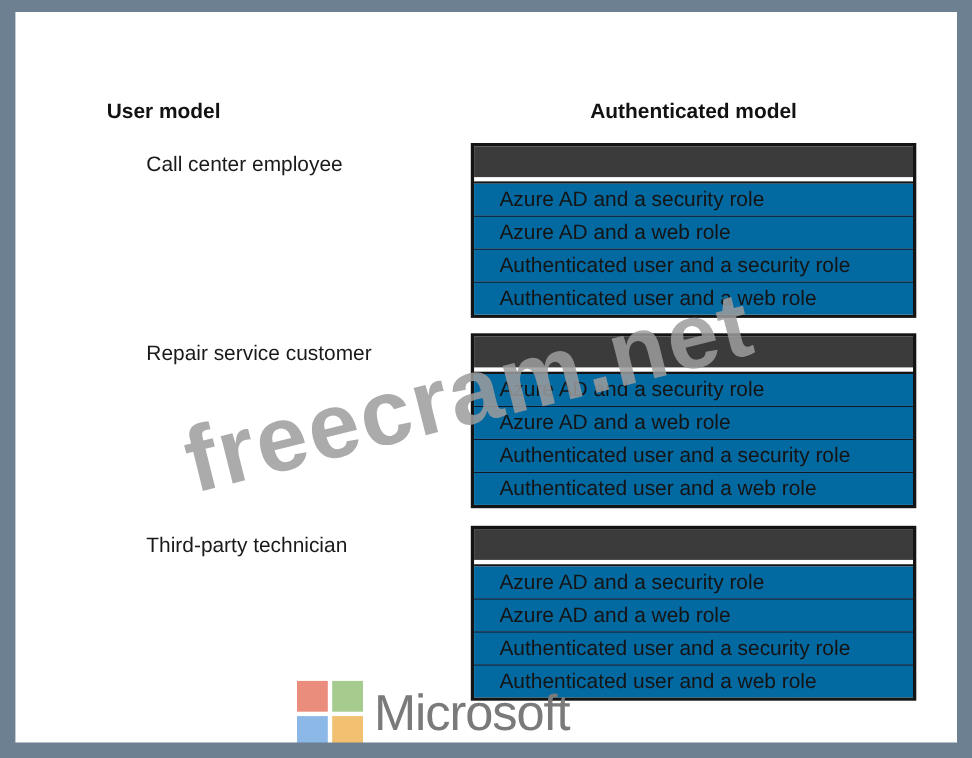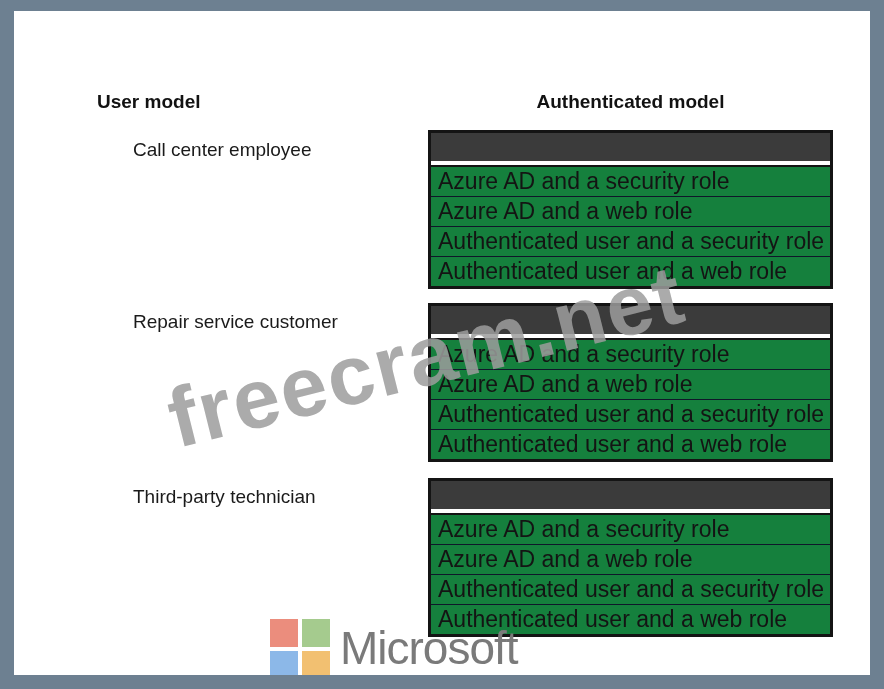--- a/index.html
+++ b/index.html
@@ -53,23 +53,23 @@
   #dd-2 { top: 478px; }
   .dd-selected {
     height: 28px;
     background: #3b3b3b;
     border-bottom: 4px solid #ffffff;
     cursor: pointer;
   }
   .dd-options { border-top: 2px solid #141414; }
   .dd-option {
     height: 29px; line-height: 29px;
-    padding-left: 7px;
-    font-size: 23px; color: #141414;
-    background: #15803d;
+    padding-left: 23px;
+    font-size: 19px; color: #141414;
+    background: #0369a1;
     white-space: nowrap; overflow: hidden;
     cursor: pointer;
   }
   .dd-option + .dd-option { border-top: 1px solid #0f172a; }
   .watermark {
     position: absolute; left: 170px; top: 372px;
     font-size: 84px; font-weight: 700;
     letter-spacing: 2px;
     color: #9d9d9d; opacity: 0.85;
     transform: rotate(-14deg);

